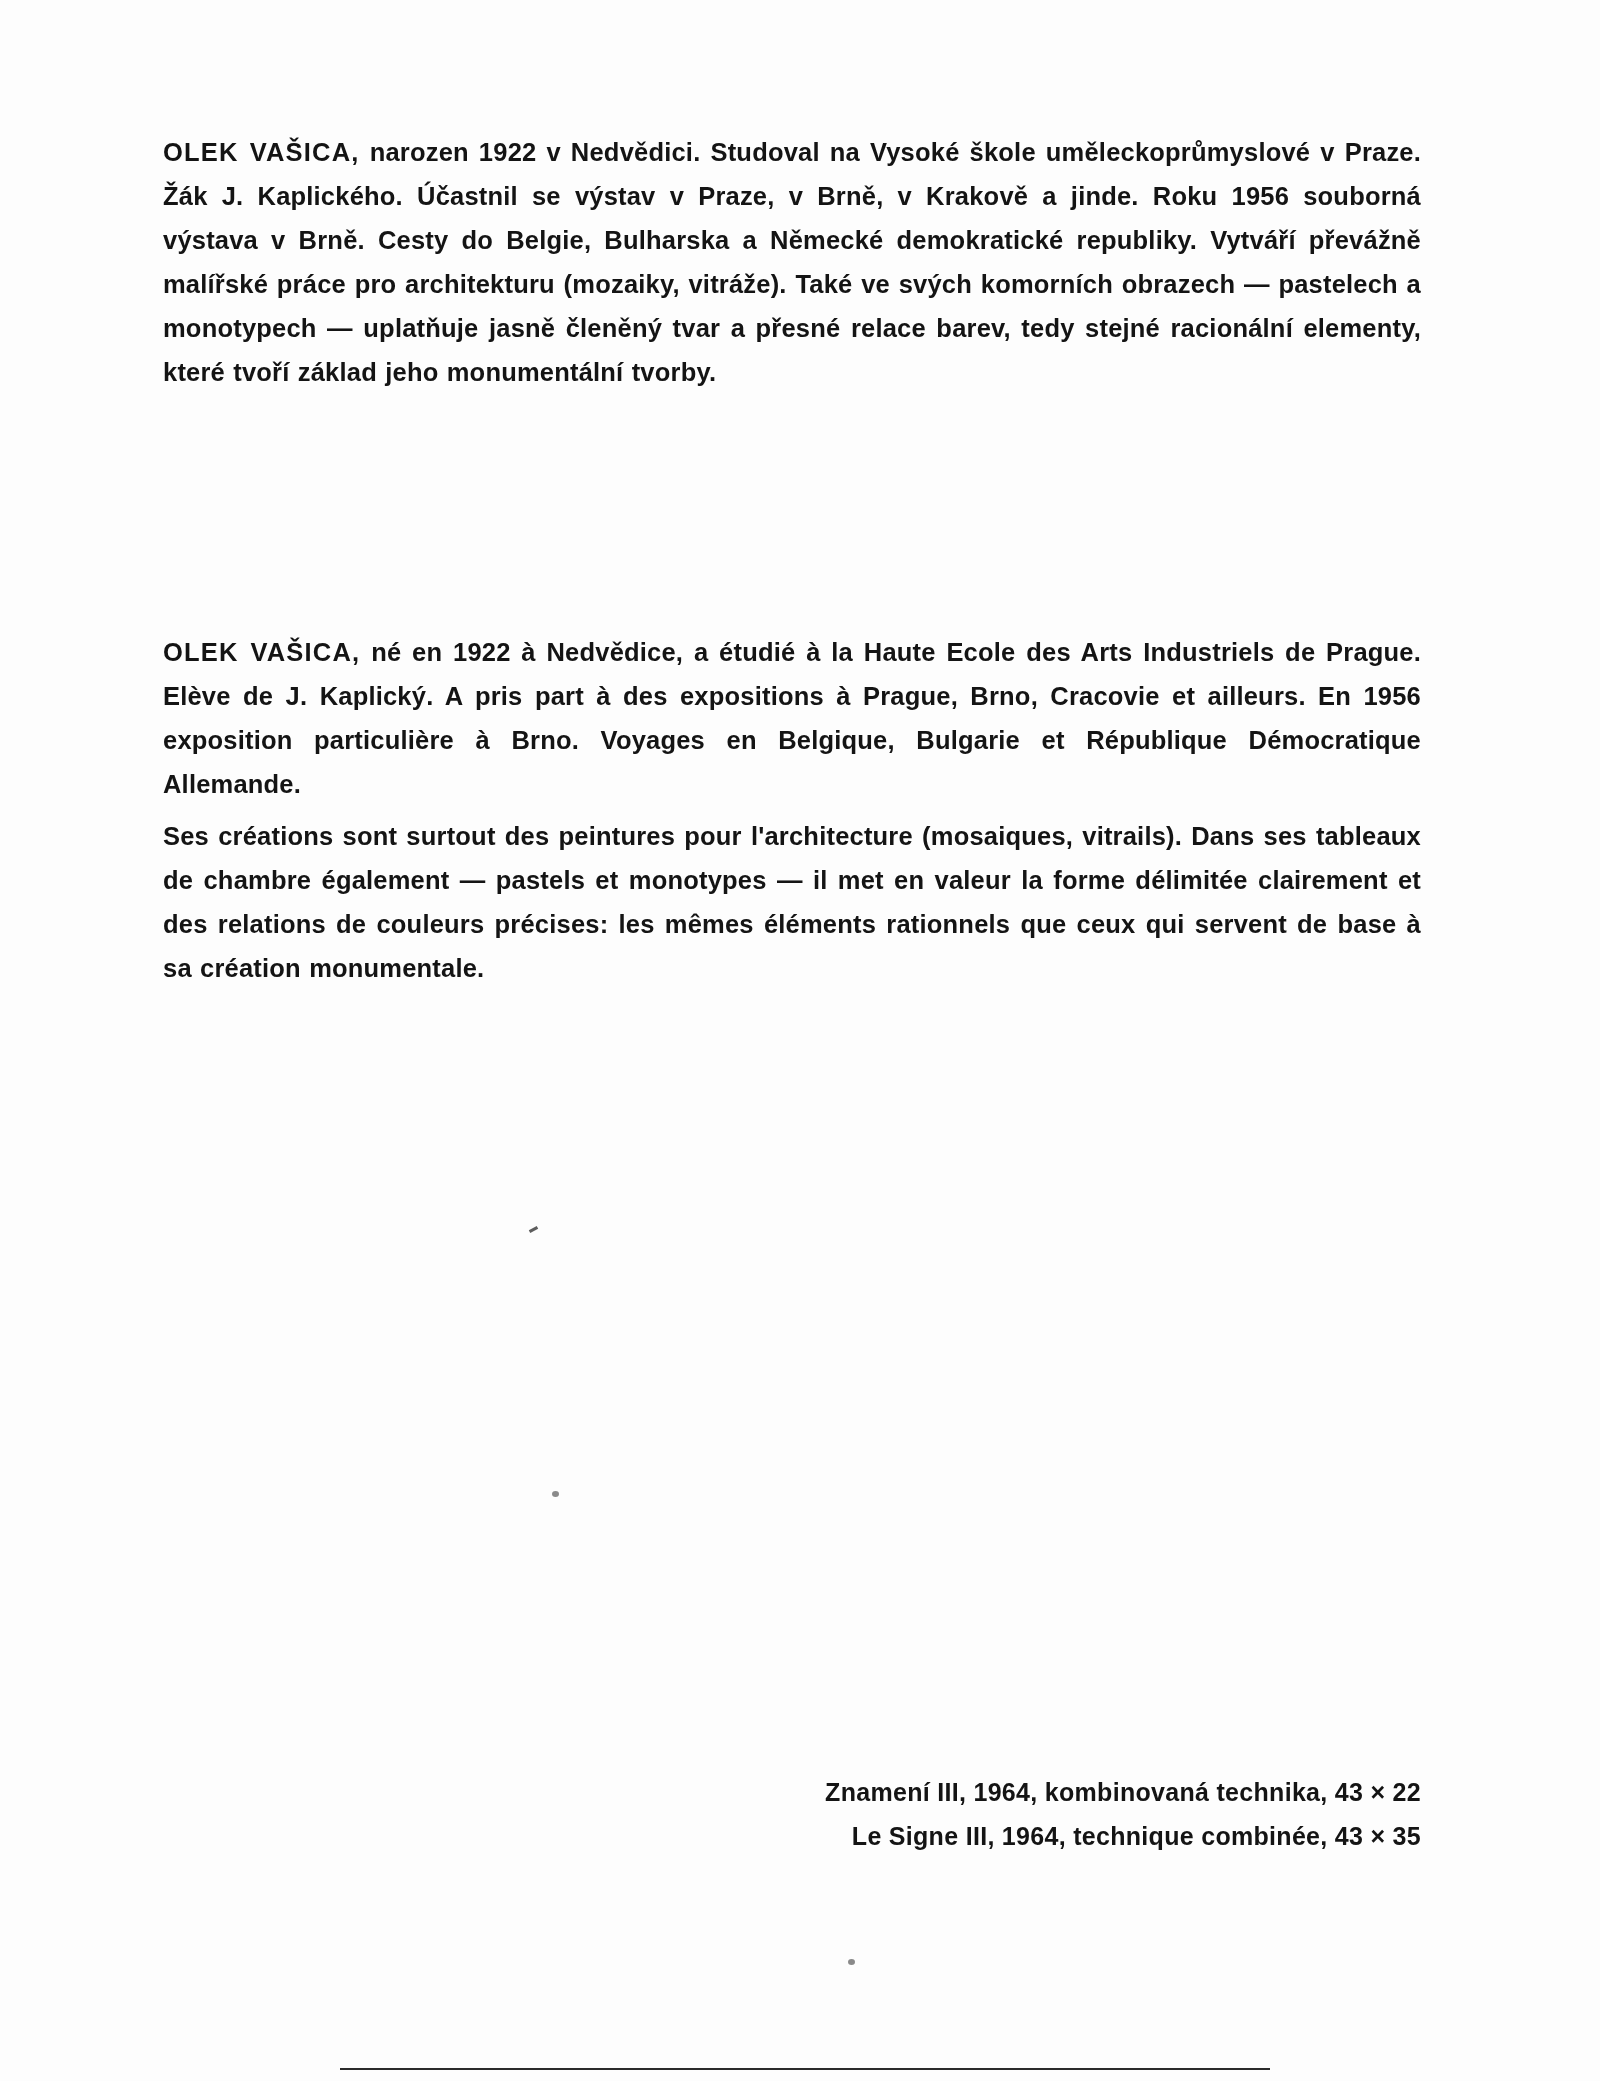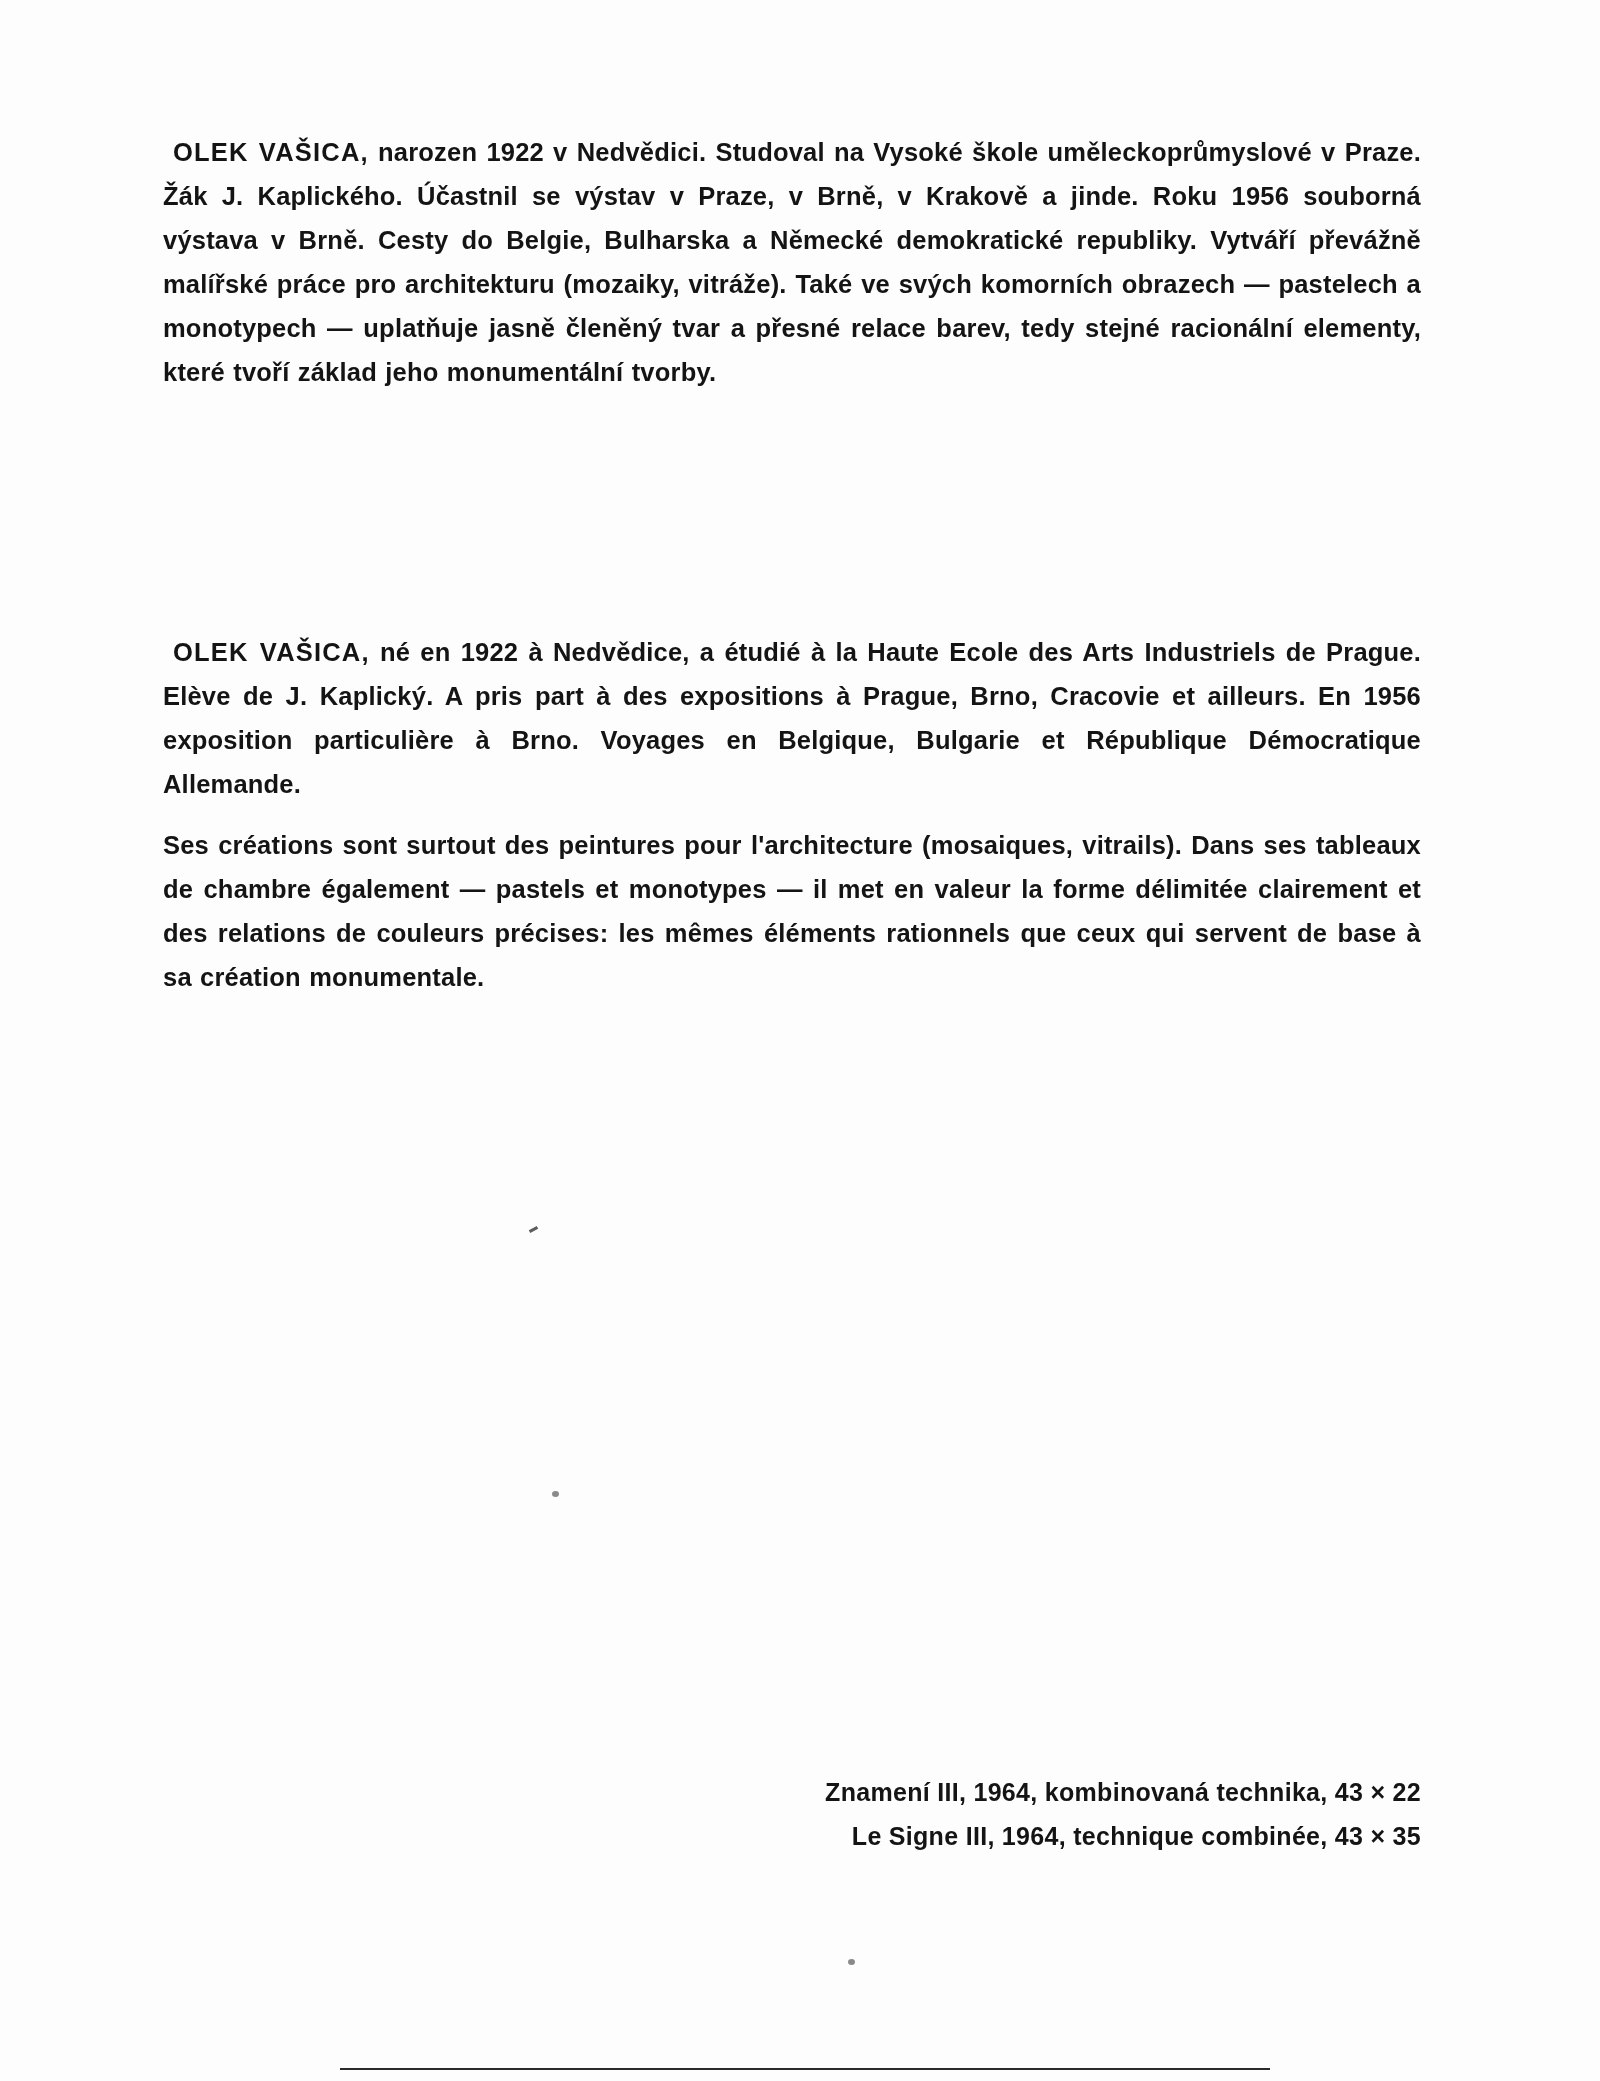--- a/index.html
+++ b/index.html
@@ -31,33 +31,32 @@
     line-height: 44px;
     text-align: justify;
     font-weight: 700;
     letter-spacing: 0.2px;
     word-spacing: 1px;
     margin: 0;
   }
   .para .lead {
     font-weight: 700;
     letter-spacing: 1.2px;
-    margin-left: 10px;
   }
   .block-cz {
     margin-bottom: 0;
   }
   .gap-1 {
     height: 236px;
   }
   .block-fr .para-fr-1 {
     margin-bottom: 0;
   }
   .block-fr .para-fr-2 {
-    margin-top: 17px;
+    margin-top: 8px;
   }
   .caption {
     position: absolute;
     left: 163px;
     top: 1770px;
     width: 1258px;
     text-align: right;
     font-size: 25px;
     line-height: 44px;
     font-weight: 700;

